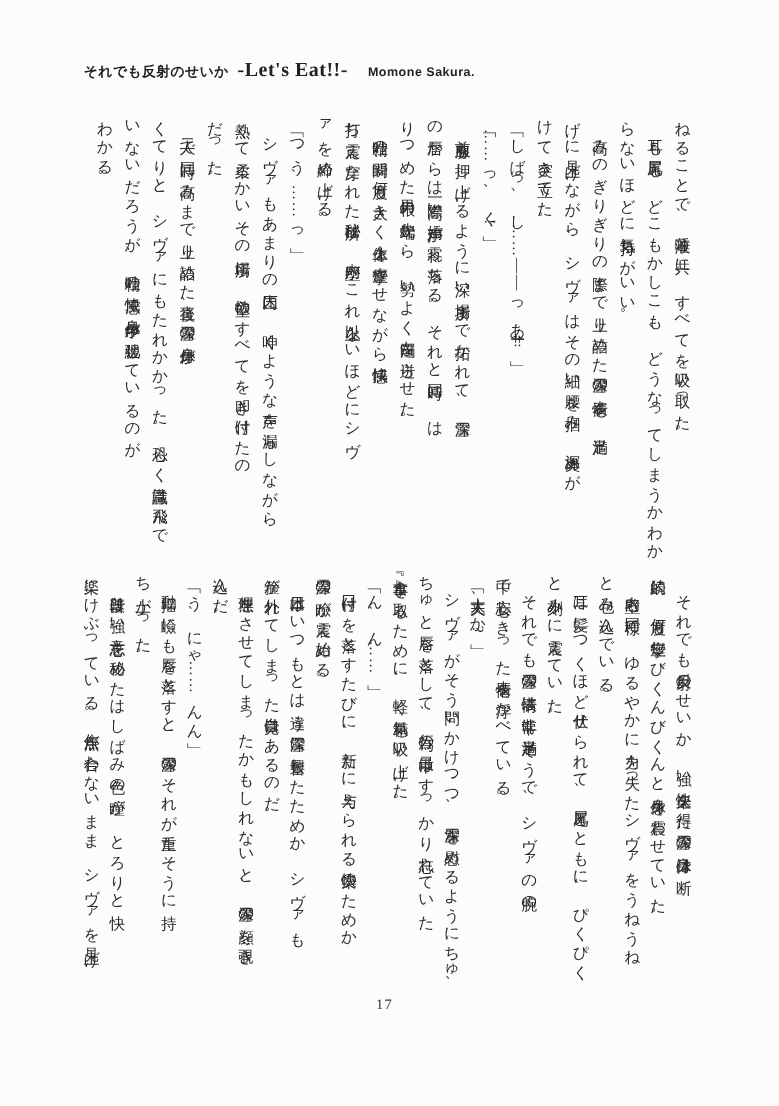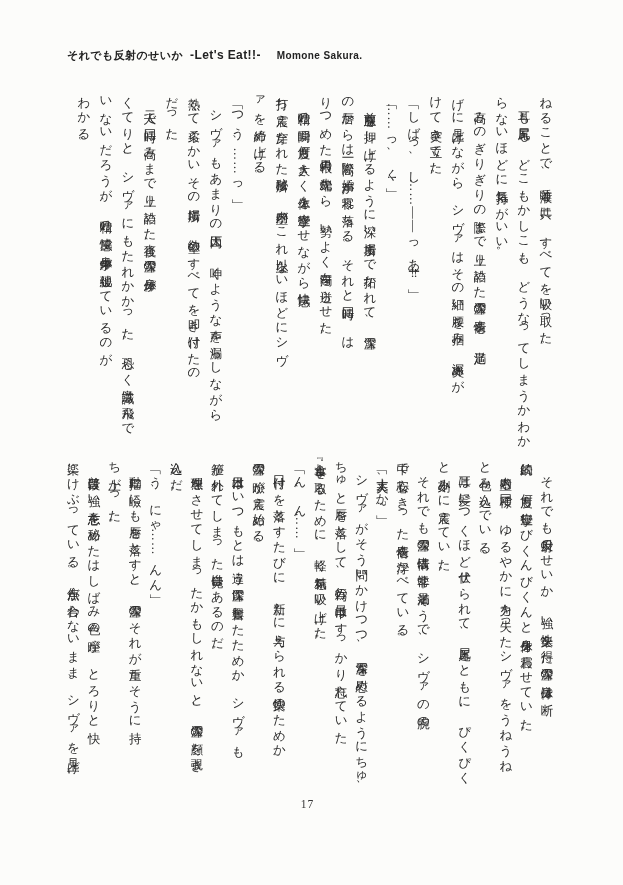--- a/index.html
+++ b/index.html
@@ -9,21 +9,21 @@
     font-family:"Liberation Serif","DejaVu Serif",serif;
   }
   .page{position:absolute;inset:0;background:#fcfcfa;}
   
   .header{
     position:absolute;left:67px;top:48px;
     font-family:"Liberation Sans","DejaVu Sans",sans-serif;
     font-size:11px;font-weight:bold;color:#222;
     letter-spacing:0.4px;white-space:nowrap;
   }
-  .header .en{font-weight:bold;margin-left:7px;font-size:12px;}
+  .header .en{font-weight:bold;margin-left:7px;font-size:16px;font-family:Liberation Serif, serif;}
   .header .author{margin-left:16px;font-size:10px;}
   
   .vtext{
     position:absolute;
     writing-mode:vertical-rl;
     text-orientation:mixed;
     color:#2b2b2b;
     font-size:12.5px;
     letter-spacing:1.2px;
     white-space:nowrap;

